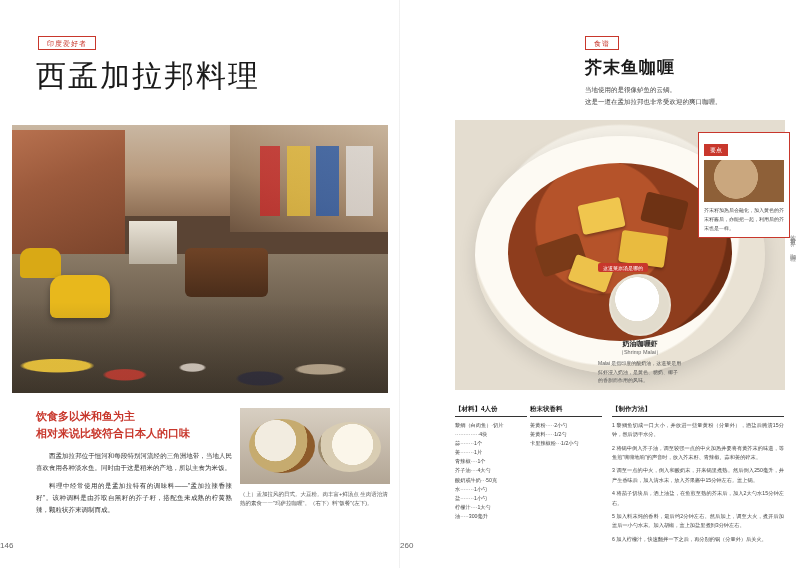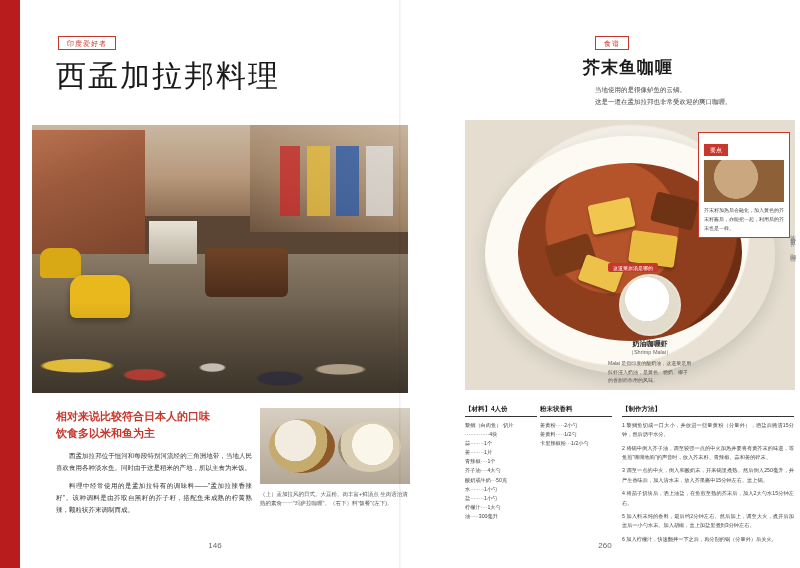--- a/index.html
+++ b/index.html
@@ -5,23 +5,22 @@
   * { box-sizing: border-box; margin: 0; padding: 0; }
   html, body {
     width: 800px; height: 568px;
     background: #ffffff;
     font-family: "Liberation Sans", sans-serif;
     overflow: hidden;
   }
   .spread {
     position: relative;
     width: 800px; height: 568px;
-    background: #b91c1c;
+    background: #f9a8d4;
     display: flex;
-    padding-left: 20px;
   }
   .page {
     position: relative;
     height: 568px;
     background: #ffffff;
   }
   .page-left { width: 400px; }
   .page-right { width: 400px; }
 
   
@@ -152,21 +151,21 @@
     line-height: 1.7;
     color: #555;
   }
 
   .folio {
     position: absolute;
     bottom: 18px;
     font-size: 8px;
     color: #666;
     width: 100%;
-    text-align: center;
+    text-align: left;
     margin-top: 16px;
   }
 
   
   .tag-right { left: 585px; top: 36px; }
   .recipe-title {
     position: absolute;
     left: 585px; top: 56px;
     font-size: 17px;
     color: #1a1a1a;
@@ -289,22 +288,22 @@
       <div class="signs"></div>
       <div class="street"></div>
       <div class="bus"></div>
       <div class="rick"></div>
       <div class="taxi2"></div>
       <div class="taxi"></div>
       <div class="crowd"></div>
     </div>
 
     <div class="sub-head">
-      <div>相对来说比较符合日本人的口味</div>
-    <div>饮食多以米和鱼为主</div>
+      <div>饮食多以米和鱼为主</div>
+    <div>相对来说比较符合日本人的口味</div>
       </div>
 
     <div class="body-copy">
       <p>西孟加拉邦位于恒河和每段特别河流经的三角洲地带，当地人民喜欢食用各种淡水鱼。同时由于这是稻米的产地，所以主食为米饭。</p>
       <p>料理中经常使用的是孟加拉特有的调味料——"孟加拉辣香辣籽"。该种调料是由芥取自黑籽的芥子籽，搭配鱼未成熟的柠黄熟辣，颗粒状芥末调制而成。</p>
     </div>
 
     <div class="photo-food-l">
       <div class="plate-a"></div>
       <div class="plate-b"></div>
@@ -314,21 +313,21 @@
 
     <div class="folio">146</div>
   </div>
 
   <div class="gutter"></div>
 
   <div class="page page-right">
 
     <div class="tag tag-right" style="left:185px;">食谱</div>
 
-    <h2 class="recipe-title" style="left:173px;">芥末鱼咖喱</h2>
+    <h2 class="recipe-title" style="left:185px;">芥末鱼咖喱</h2>
 
     <div class="recipe-lead" style="left:185px;">
       <div>当地使用的是很像鲈鱼的云鲷。</div>
       <div>这是一道在孟加拉邦也非常受欢迎的爽口咖喱。</div>
     </div>
 
     <div class="dish-photo" style="left:55px;">
       <div class="bowl"></div>
       <div class="curry"></div>
       <div class="f1"></div>

